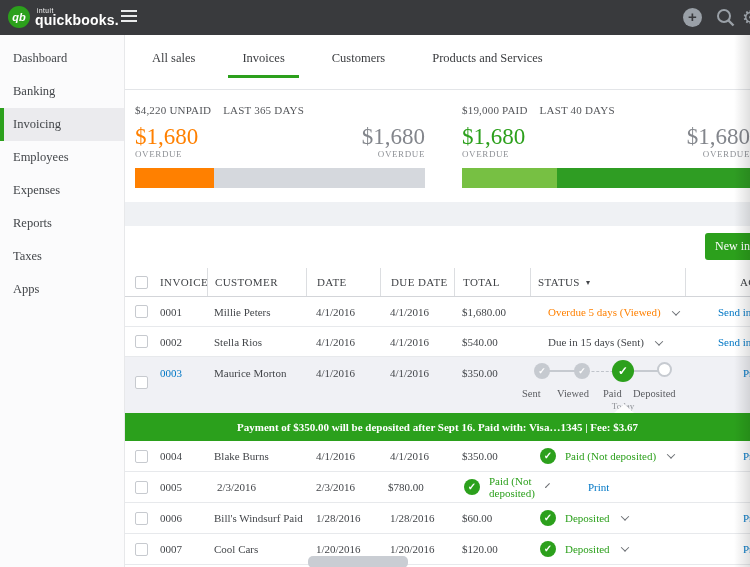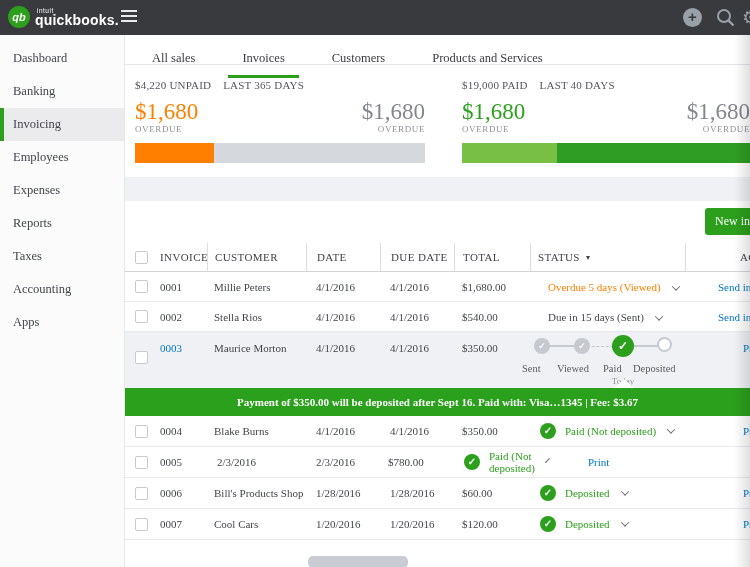--- a/index.html
+++ b/index.html
@@ -28,21 +28,21 @@
 
   
   .sidebar { position:absolute; left:0; top:35px; width:125px; height:532px;
     background:#fbfbfc; border-right:1px solid #e7e8ea; padding-top:7px; }
   .side-item { height:33px; line-height:33px; padding-left:13px; font-size:12.5px; color:#43464a; cursor:pointer; }
   .side-item.active { background:#ebebee; border-left:4px solid #2ca01c; padding-left:9px; }
 
   
   .main { position:absolute; left:125px; top:35px; width:625px; height:532px; overflow:hidden; background:#fff; }
 
-  .tabs { position:relative; height:30px; border-bottom:1px solid #e3e5e8; padding:13px 0 16px 13px; white-space:nowrap; }
+  .tabs { position:relative; height:55px; border-bottom:1px solid #e3e5e8; padding:13px 0 16px 13px; white-space:nowrap; }
   .tab { display:inline-block; font-size:12.5px; color:#3b3d40; padding:0 14px 9px 14px; cursor:pointer; }
   .tab.active { border-bottom:3px solid #2ca01c; }
   .tab + .tab { margin-left:15px; }
 
   
   .stats { height:112px; padding:14px 0 0 10px; display:flex; }
   .panel1 { width:290px; margin-right:37px; flex:none; }
   .panel2 { width:300px; flex:none; }
   .stat-head { font-size:11px; color:#54565a; letter-spacing:.2px; }
   .stat-head .period { margin-left:12px; }
@@ -154,21 +154,20 @@
 </div>
 
 <div class="sidebar">
   <div class="side-item">Dashboard</div>
   <div class="side-item">Banking</div>
   <div class="side-item active">Invoicing</div>
   <div class="side-item">Employees</div>
   <div class="side-item">Expenses</div>
   <div class="side-item">Reports</div>
   <div class="side-item">Taxes</div>
-  <div class="side-item">Accounting</div>
   <div class="side-item">Apps</div>
 </div>
 
 <div class="main">
 
   <div class="tabs">
     <span class="tab">All sales</span>
     <span class="tab active">Invoices</span>
     <span class="tab">Customers</span>
     <span class="tab">Products and Services</span>
@@ -332,21 +331,21 @@
           <span class="chev"></span>
       </div>
       <div class="c-action-p"><span class="link">Print</span></div>
     </div>
 
     <div class="trow row-lower">
       <div>
           <div class="checkbox"></div>
         </div>
       <div class="c-inv">0006</div>
-      <div class="c-cust">Bill's Products Shop</div>
+      <div class="c-cust">Bill's Windsurf Paid</div>
       <div class="c-date">1/28/2016</div>
       <div class="c-due">1/28/2016</div>
       <div class="c-total">$60.00</div>
       <div class="c-status-paid">
         <span class="gcheck">✓</span>
         <span class="st-green">Deposited</span>
           <span class="chev"></span>
       </div>
       <div class="c-action-p"><span class="link">Print</span></div>
     </div>

